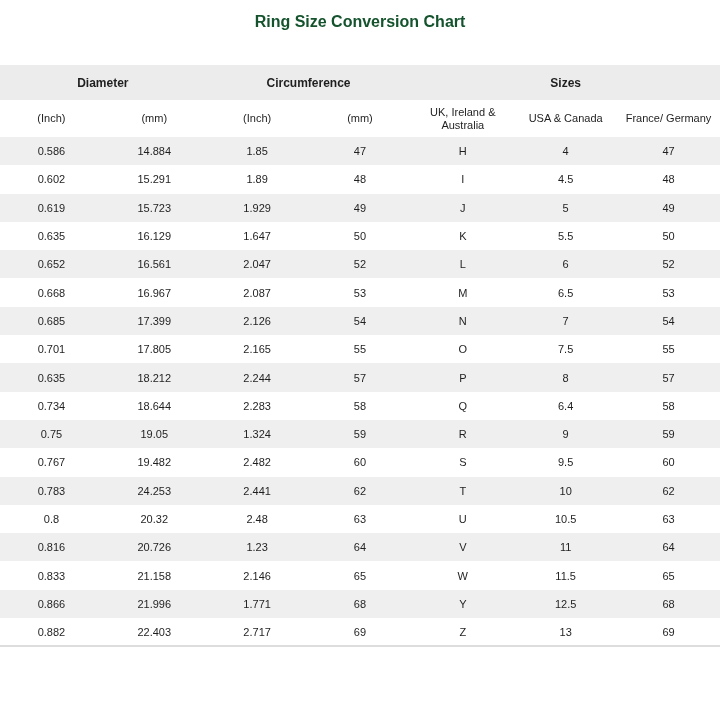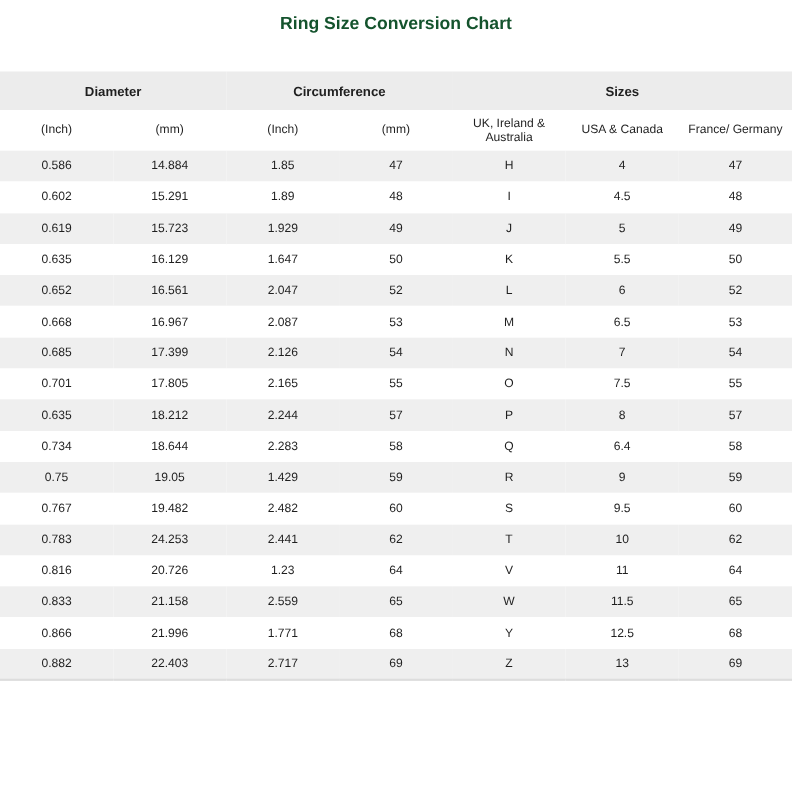--- a/index.html
+++ b/index.html
@@ -193,21 +193,21 @@
           <td>18.644</td>
           <td>2.283</td>
           <td>58</td>
           <td>Q</td>
           <td>6.4</td>
           <td>58</td>
         </tr>
         <tr>
           <td>0.75</td>
           <td>19.05</td>
-          <td>1.429</td>
+          <td>1.324</td>
           <td>59</td>
           <td>R</td>
           <td>9</td>
           <td>59</td>
         </tr>
         <tr>
           <td>0.767</td>
           <td>19.482</td>
           <td>2.482</td>
           <td>60</td>
@@ -218,32 +218,41 @@
         <tr>
           <td>0.783</td>
           <td>24.253</td>
           <td>2.441</td>
           <td>62</td>
           <td>T</td>
           <td>10</td>
           <td>62</td>
         </tr>
         <tr>
+          <td>0.8</td>
+          <td>20.32</td>
+          <td>2.48</td>
+          <td>63</td>
+          <td>U</td>
+          <td>10.5</td>
+          <td>63</td>
+        </tr>
+        <tr>
           <td>0.816</td>
           <td>20.726</td>
           <td>1.23</td>
           <td>64</td>
           <td>V</td>
           <td>11</td>
           <td>64</td>
         </tr>
         <tr>
           <td>0.833</td>
           <td>21.158</td>
-          <td>2.559</td>
+          <td>2.146</td>
           <td>65</td>
           <td>W</td>
           <td>11.5</td>
           <td>65</td>
         </tr>
         <tr>
           <td>0.866</td>
           <td>21.996</td>
           <td>1.771</td>
           <td>68</td>

